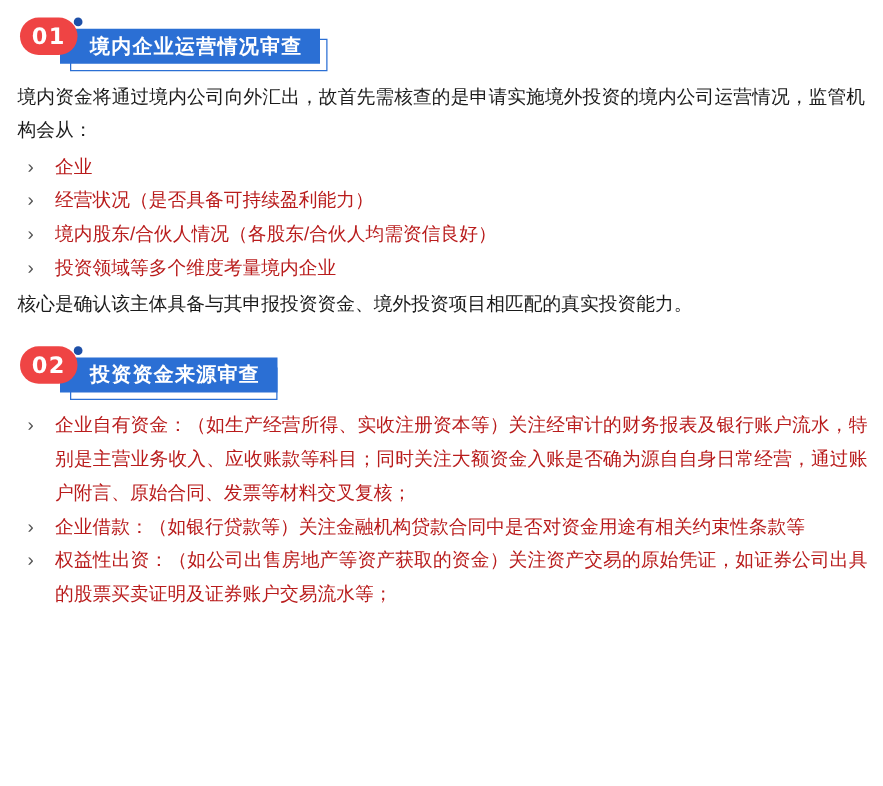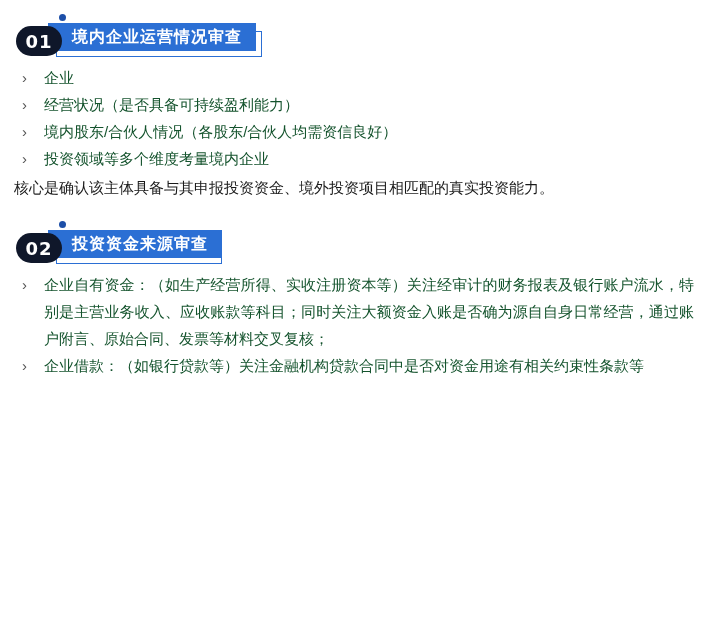--- a/index.html
+++ b/index.html
@@ -25,25 +25,25 @@
   
   .section-head {
     position: relative;
     display: block;
     height: 40px;
     margin: 0 0 10px 0;
   }
   .badge-num {
     position: absolute;
     left: 4px;
-    top: 12px;
+    top: 0;
     width: 46px;
     height: 30px;
     border-radius: 15px;
-    background: #0f172a;
+    background: #ef4444;
     color: #ffffff;
     font-size: 18px;
     font-weight: bold;
     letter-spacing: 1px;
     display: flex;
     align-items: center;
     justify-content: center;
     z-index: 3;
     font-family: "DejaVu Sans", sans-serif;
   }
@@ -101,21 +101,21 @@
   
   .bullets {
     list-style: none;
     margin: 2px 0 2px 0;
     padding: 0;
   }
   .bullets li {
     position: relative;
     font-size: 15px;
     line-height: 27px;
-    color: #14532d;
+    color: #b91c1c;
     padding-left: 32px;
     margin: 0;
     text-align: justify;
     text-justify: inter-ideograph;
   }
   .bullets li::before {
     content: "›";
     position: absolute;
     left: 10px;
     top: 0;
@@ -135,20 +135,21 @@
 
   <div class="section-head">
     <span class="badge-dot"></span>
     <span class="badge-num">01</span>
     <span class="head-outline" style="width: 206px;"></span>
     <span class="head-title-box">
       <span class="head-title">境内企业运营情况审查</span>
     </span>
   </div>
 
+  <p class="para">境内资金将通过境内公司向外汇出，故首先需核查的是申请实施境外投资的境内公司运营情况，监管机构会从：</p>
 
   <ul class="bullets">
     <li>企业</li>
     <li>经营状况（是否具备可持续盈利能力）</li>
     <li>境内股东/合伙人情况（各股东/合伙人均需资信良好）</li>
     <li>投资领域等多个维度考量境内企业</li>
   </ul>
 
   <p class="para">核心是确认该主体具备与其申报投资资金、境外投资项目相匹配的真实投资能力。</p>
 
@@ -160,15 +161,16 @@
     <span class="head-outline" style="width: 166px;"></span>
     <span class="head-title-box">
       <span class="head-title">投资资金来源审查</span>
     </span>
   </div>
 
 
   <ul class="bullets wide">
     <li>企业自有资金：（如生产经营所得、实收注册资本等）关注经审计的财务报表及银行账户流水，特别是主营业务收入、应收账款等科目；同时关注大额资金入账是否确为源自自身日常经营，通过账户附言、原始合同、发票等材料交叉复核；</li>
     <li>企业借款：（如银行贷款等）关注金融机构贷款合同中是否对资金用途有相关约束性条款等</li>
+    <li>权益性出资：（如公司出售房地产等资产获取的资金）关注资产交易的原始凭证，如证券公司出具的股票买卖证明及证券账户交易流水等；</li>
   </ul>
 
 </div>
 
 </body></html>

